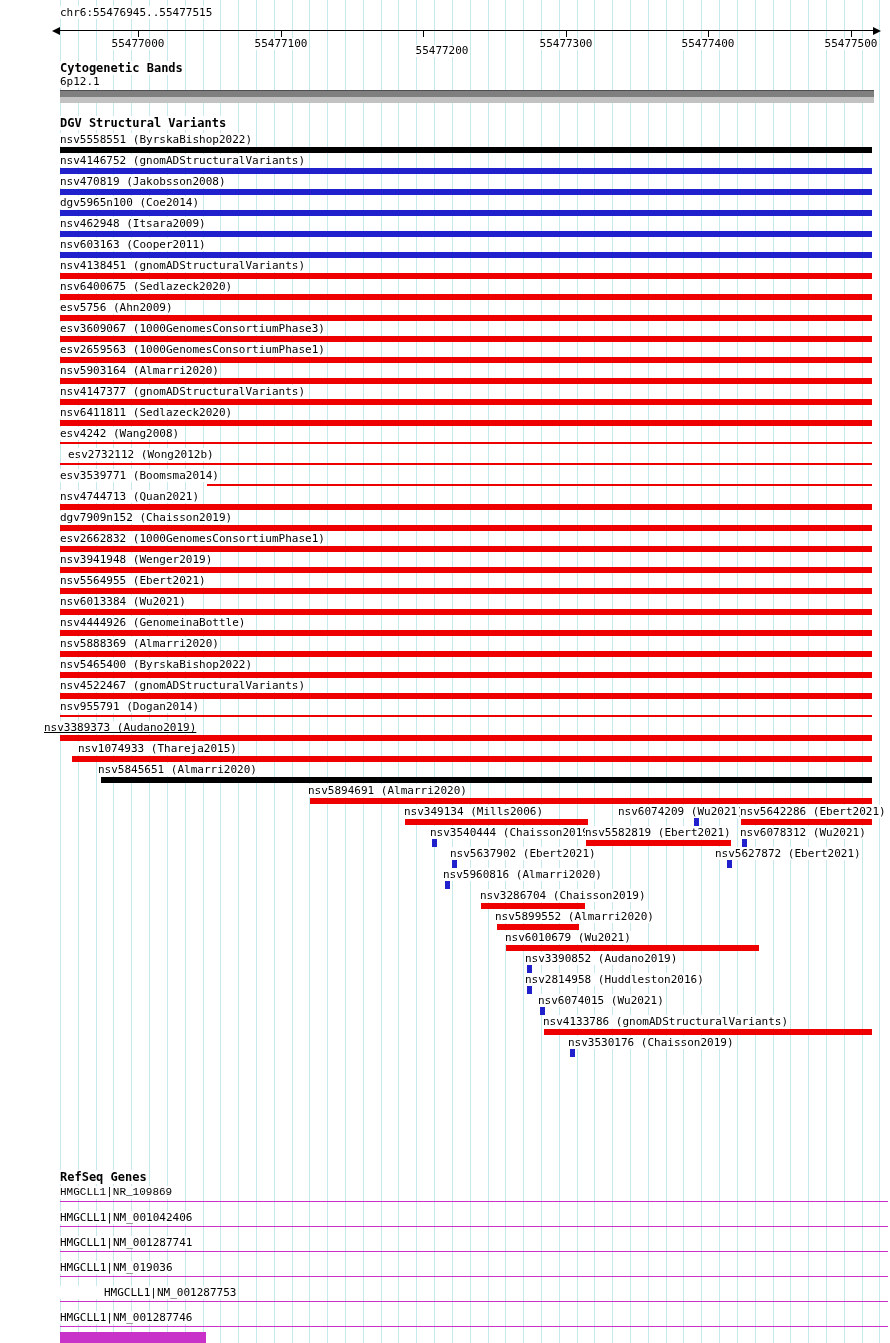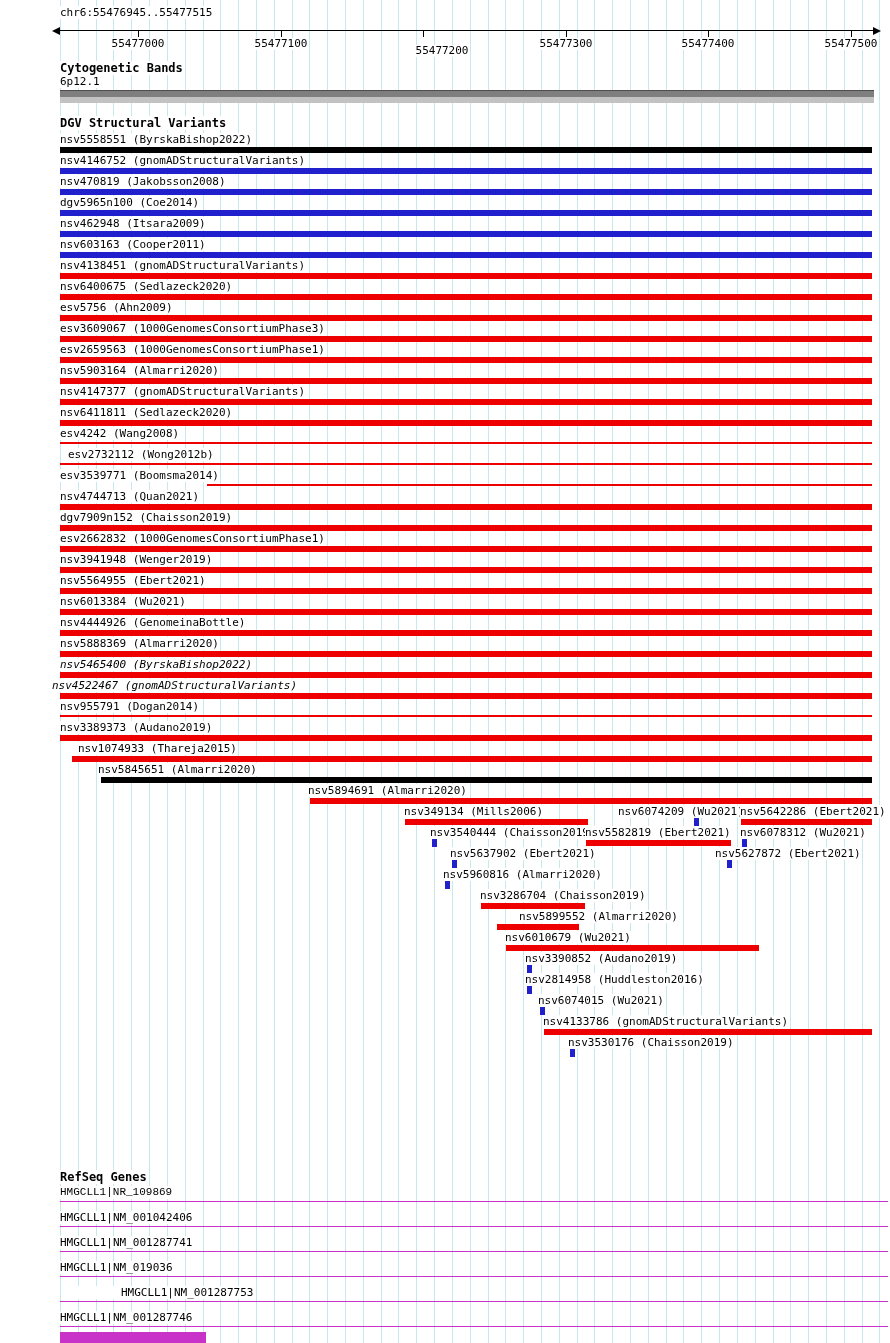--- a/index.html
+++ b/index.html
@@ -223,33 +223,33 @@
     <div class="vrow">
       <div class="feat-bar" style="left: 60px; width: 812px; background: rgb(238, 0, 0);"></div>
       <div class="feat-label" style="left: 60px;">nsv4444926 (GenomeinaBottle)</div>
     </div>
     <div class="vrow">
       <div class="feat-bar" style="left: 60px; width: 812px; background: rgb(238, 0, 0);"></div>
       <div class="feat-label" style="left: 60px;">nsv5888369 (Almarri2020)</div>
     </div>
     <div class="vrow">
       <div class="feat-bar" style="left: 60px; width: 812px; background: rgb(238, 0, 0);"></div>
-      <div class="feat-label" style="left: 60px; font-style: italic;">nsv5465400 (ByrskaBishop2022)</div>
-    </div>
-    <div class="vrow">
-      <div class="feat-bar" style="left: 60px; width: 812px; background: rgb(238, 0, 0);"></div>
-      <div class="feat-label" style="left: 52px; font-style: italic;">nsv4522467 (gnomADStructuralVariants)</div>
+      <div class="feat-label" style="left: 60px;">nsv5465400 (ByrskaBishop2022)</div>
+    </div>
+    <div class="vrow">
+      <div class="feat-bar" style="left: 60px; width: 812px; background: rgb(238, 0, 0);"></div>
+      <div class="feat-label" style="left: 60px;">nsv4522467 (gnomADStructuralVariants)</div>
     </div>
     <div class="vrow">
       <div class="feat-line" style="left: 60px; width: 812px; background: rgb(238, 0, 0);"></div>
       <div class="feat-label" style="left: 60px;">nsv955791 (Dogan2014)</div>
     </div>
     <div class="vrow">
       <div class="feat-bar" style="left: 60px; width: 812px; background: rgb(238, 0, 0);"></div>
-      <div class="feat-label" style="left: 60px;">nsv3389373 (Audano2019)</div>
+      <div class="feat-label" style="left: 44px; text-decoration: underline;">nsv3389373 (Audano2019)</div>
     </div>
     <div class="vrow">
       <div class="feat-bar" style="left: 72px; width: 800px; background: rgb(238, 0, 0);"></div>
       <div class="feat-label" style="left: 78px;">nsv1074933 (Thareja2015)</div>
     </div>
     <div class="vrow">
       <div class="feat-bar" style="left: 101px; width: 771px; background: rgb(0, 0, 0);"></div>
       <div class="feat-label" style="left: 98px;">nsv5845651 (Almarri2020)</div>
     </div>
     <div class="vrow">
@@ -281,21 +281,21 @@
     <div class="vrow">
       <div class="feat-tick" style="left: 445px; width: 5px; background: rgb(32, 32, 204);"></div>
       <div class="feat-label" style="left: 443px;">nsv5960816 (Almarri2020)</div>
     </div>
     <div class="vrow">
       <div class="feat-bar" style="left: 481px; width: 104px; background: rgb(238, 0, 0);"></div>
       <div class="feat-label" style="left: 480px;">nsv3286704 (Chaisson2019)</div>
     </div>
     <div class="vrow">
       <div class="feat-bar" style="left: 497px; width: 82px; background: rgb(238, 0, 0);"></div>
-      <div class="feat-label" style="left: 519px;">nsv5899552 (Almarri2020)</div>
+      <div class="feat-label" style="left: 495px;">nsv5899552 (Almarri2020)</div>
     </div>
     <div class="vrow">
       <div class="feat-bar" style="left: 506px; width: 253px; background: rgb(238, 0, 0);"></div>
       <div class="feat-label" style="left: 505px;">nsv6010679 (Wu2021)</div>
     </div>
     <div class="vrow">
       <div class="feat-tick" style="left: 527px; width: 5px; background: rgb(32, 32, 204);"></div>
       <div class="feat-label" style="left: 525px;">nsv3390852 (Audano2019)</div>
     </div>
     <div class="vrow">
@@ -328,21 +328,21 @@
     </div>
     <div class="gene-row">
       <div class="feat-label" style="left: 60px;">HMGCLL1|NM_001287741</div>
       <div class="gene-line" style="left: 60px; width: 828px; background: rgb(200, 50, 200);"></div>
     </div>
     <div class="gene-row">
       <div class="feat-label" style="left: 60px;">HMGCLL1|NM_019036</div>
       <div class="gene-line" style="left: 60px; width: 828px; background: rgb(200, 50, 200);"></div>
     </div>
     <div class="gene-row">
-      <div class="feat-label" style="left: 73px; padding-left: 48px;">HMGCLL1|NM_001287753</div>
+      <div class="feat-label" style="left: 56px; padding-left: 48px;">HMGCLL1|NM_001287753</div>
       <div class="gene-line" style="left: 60px; width: 828px; background: rgb(200, 50, 200);"></div>
     </div>
     <div class="gene-row">
       <div class="feat-label" style="left: 60px;">HMGCLL1|NM_001287746</div>
       <div class="gene-line" style="left: 60px; width: 828px; background: rgb(200, 50, 200);"></div>
     </div>
   </div>
 <div class="gene-exon" style="background: rgb(200, 50, 200);"></div>
 
 </body></html>

